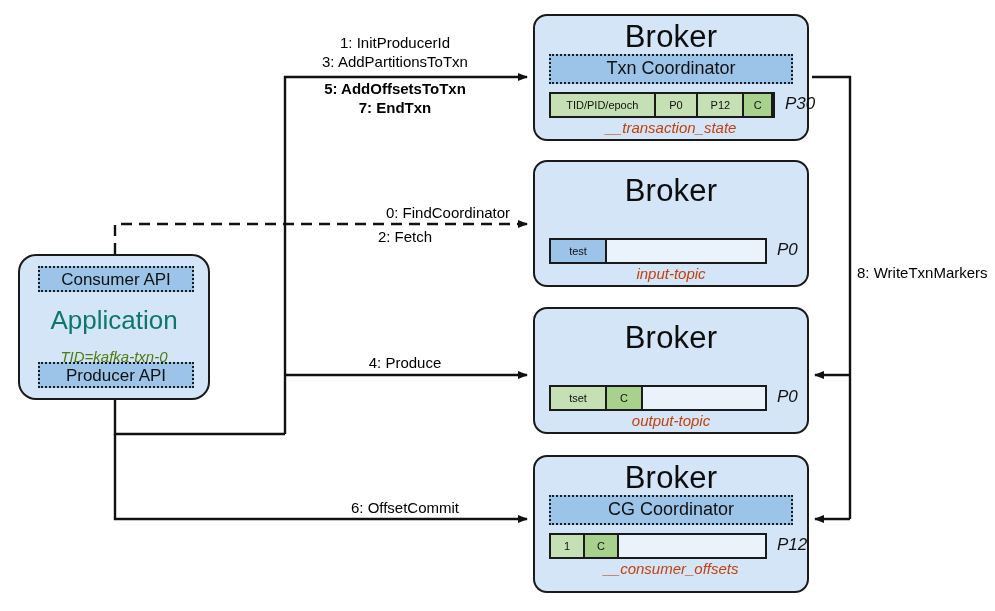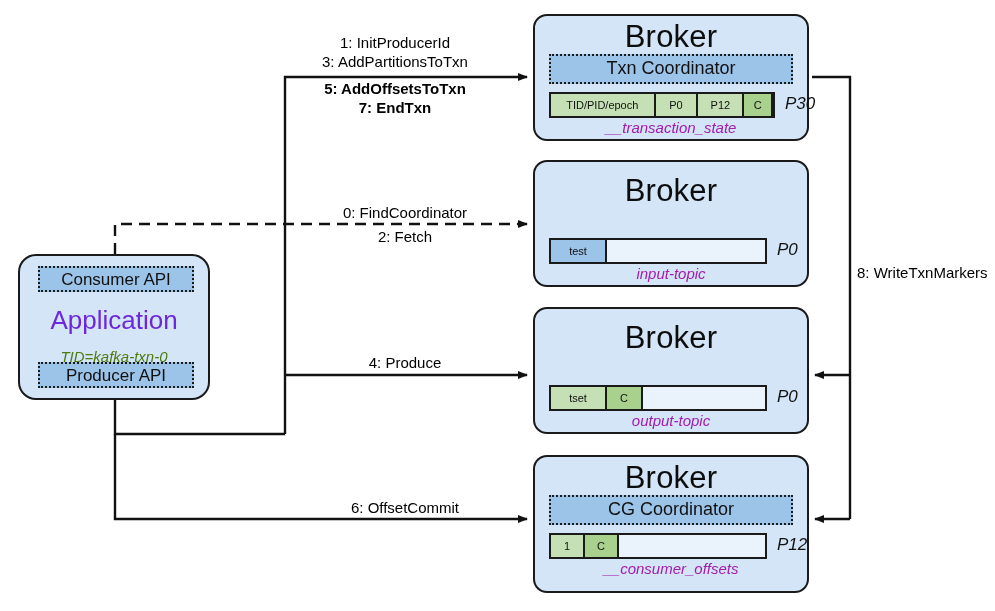--- a/index.html
+++ b/index.html
@@ -26,31 +26,31 @@
   .cell{box-sizing:border-box;border-right:2px solid #1a1a1a;height:100%;
         display:flex;align-items:center;justify-content:center;
         font-size:11px;color:#111;white-space:nowrap;}
   .cell.last{border-right:none;}
   .cell.green{background:#c5e0b4;}
   .cell.dgreen{background:#a9d18e;}
   .cell.blue{background:#9cc3e8;}
   .cell.empty{background:#ffffff;}
   .cell.fill{background:#eaf2fb;flex:1;}
   .plabel{position:absolute;top:2px;font-style:italic;font-size:17px;color:#111;}
-  .topicname{text-align:center;font-style:italic;font-size:15px;color:#a21caf;margin-top:1px;}
+  .topicname{text-align:center;font-style:italic;font-size:15px;color:#c2410c;margin-top:1px;}
 
   
   .appbox{left:18px;top:254px;width:192px;height:146px;border-radius:18px;}
   .api{position:absolute;left:18px;width:156px;height:26px;background:#9cc3e8;
        border:2px dotted #1a1a1a;box-sizing:border-box;text-align:center;
        line-height:23px;font-size:17px;color:#111;}
   .api.consumer{top:10px;}
   .api.producer{bottom:10px;}
   .apptitle{position:absolute;left:0;right:0;top:50px;text-align:center;
-            font-size:26px;line-height:28px;color:#6d28d9;}
+            font-size:26px;line-height:28px;color:#0f766e;}
   .appsub{position:absolute;left:0;right:0;top:92px;text-align:center;
           font-style:italic;font-size:15px;color:#4d7c0f;}
 
   
   .elabel{position:absolute;font-size:15px;color:#000;white-space:nowrap;
           line-height:19px;background:transparent;}
   .elabel.ctr{text-align:center;}
 </style>
 </head>
 <body>
@@ -96,21 +96,21 @@
 
   <div class="elabel ctr" style="left:280px;top:33px;width:230px;">
     <div>1: InitProducerId</div>
     <div>3: AddPartitionsToTxn</div>
   </div>
   <div class="elabel ctr" style="left:280px;top:79px;width:230px;font-weight:bold;">
     <div>5: AddOffsetsToTxn</div>
     <div>7: EndTxn</div>
   </div>
 
-  <div class="elabel ctr" style="left:285px;top:203px;width:240px;">0: FindCoordinator</div>
+  <div class="elabel ctr" style="left:285px;top:203px;width:240px;padding-left:43px;">0: FindCoordinator</div>
   <div class="elabel ctr" style="left:285px;top:227px;width:240px;">2: Fetch</div>
 
   <div class="elabel ctr" style="left:285px;top:353px;width:240px;">4: Produce</div>
 
   <div class="elabel ctr" style="left:285px;top:498px;width:240px;">6: OffsetCommit</div>
 
   <div class="elabel" style="left:857px;top:263px;">8: WriteTxnMarkers</div>
 
   <div class="node appbox">
     <div class="api consumer">Consumer API</div>

